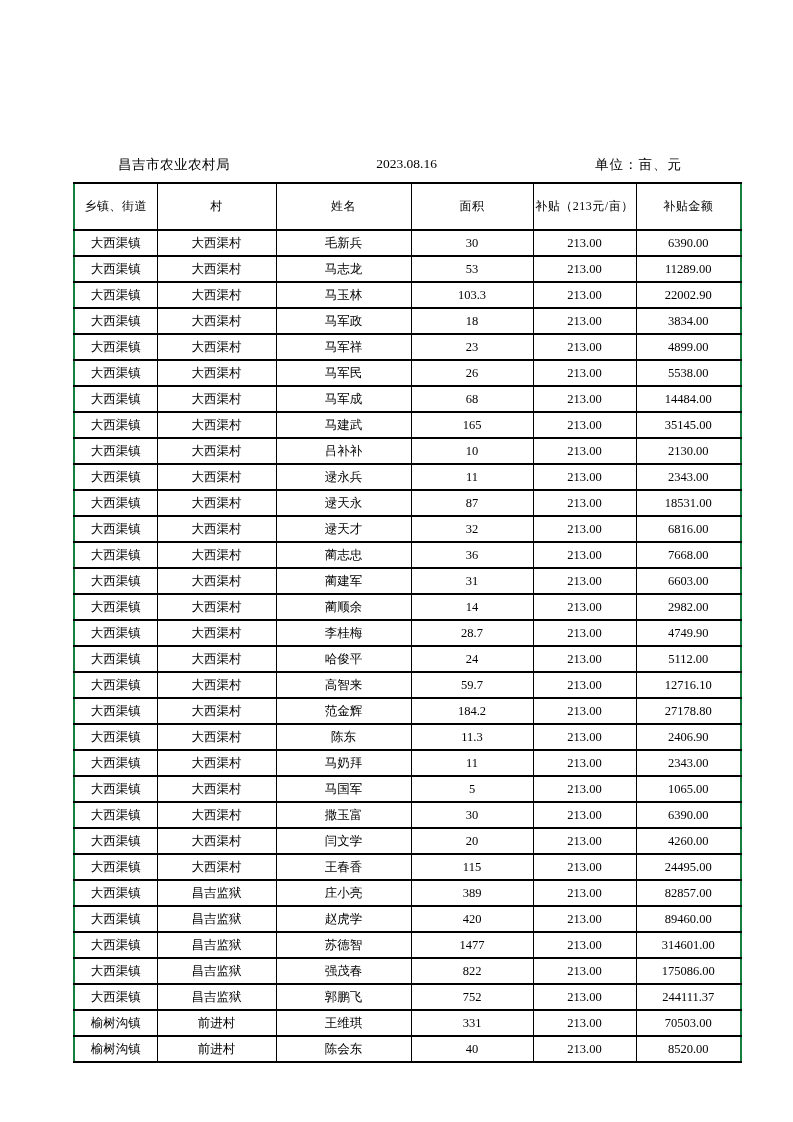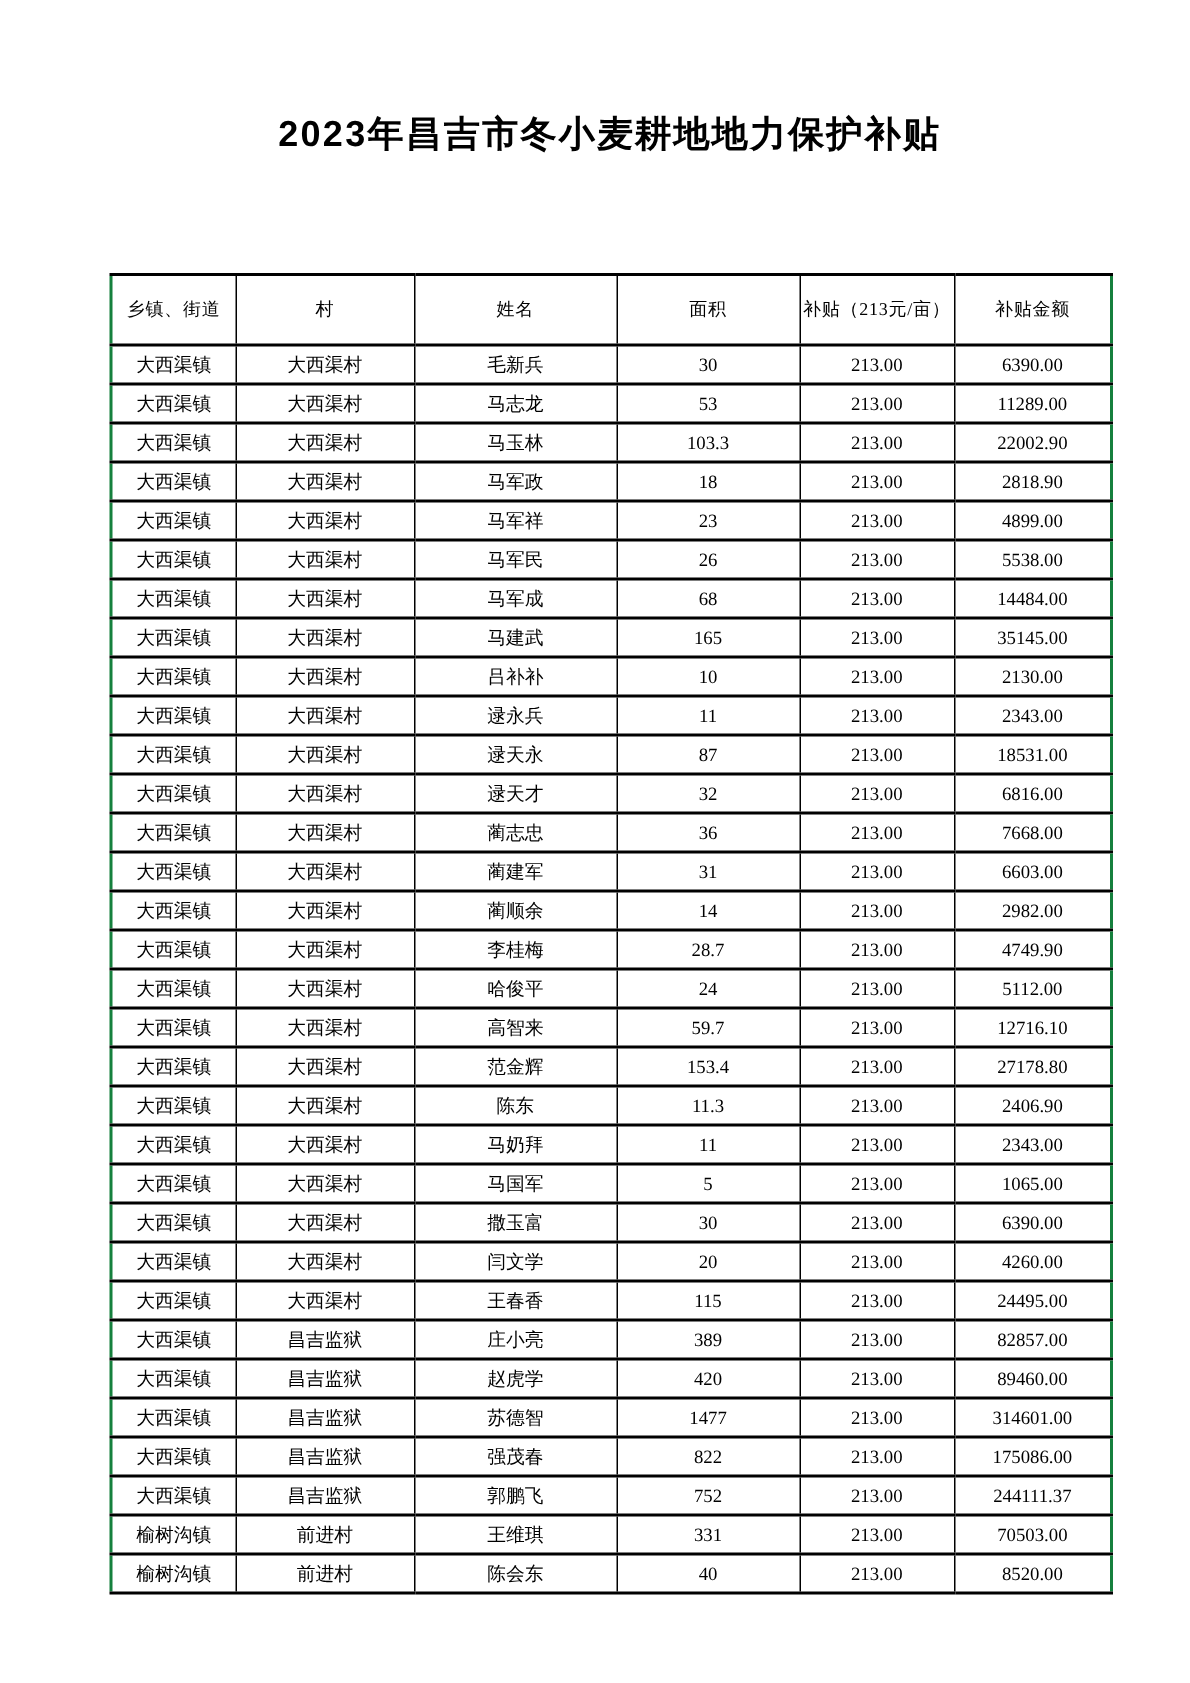--- a/index.html
+++ b/index.html
@@ -67,23 +67,27 @@
     line-height: 24px;
     white-space: nowrap;
   }
 </style>
 </head>
 <body>
 
 <div class="page">
 
   <div class="title">
-    <div>2023年昌吉市冬小麦耕地地力保护补贴</div>
   </div>
 
+  <div class="meta">
+    <span class="agency">昌吉市农业农村局</span>
+    <span class="date">2023.08.16</span>
+    <span class="unit">单位：亩、元</span>
+  </div>
 
   <table class="subsidy">
     <colgroup>
       <col style="width:83px">
       <col style="width:119px">
       <col style="width:135px">
       <col style="width:122px">
       <col style="width:103px">
       <col style="width:105px">
     </colgroup>
@@ -124,21 +128,21 @@
     <td>213.00</td>
     <td>22002.90</td>
   </tr>
 
   <tr>
     <td>大西渠镇</td>
     <td>大西渠村</td>
     <td>马军政</td>
     <td>18</td>
     <td>213.00</td>
-    <td>2818.90</td>
+    <td>3834.00</td>
   </tr>
 
   <tr>
     <td>大西渠镇</td>
     <td>大西渠村</td>
     <td>马军祥</td>
     <td>23</td>
     <td>213.00</td>
     <td>4899.00</td>
   </tr>
@@ -257,21 +261,21 @@
     <td>高智来</td>
     <td>59.7</td>
     <td>213.00</td>
     <td>12716.10</td>
   </tr>
 
   <tr>
     <td>大西渠镇</td>
     <td>大西渠村</td>
     <td>范金辉</td>
-    <td>153.4</td>
+    <td>184.2</td>
     <td>213.00</td>
     <td>27178.80</td>
   </tr>
 
   <tr>
     <td>大西渠镇</td>
     <td>大西渠村</td>
     <td>陈东</td>
     <td>11.3</td>
     <td>213.00</td>

